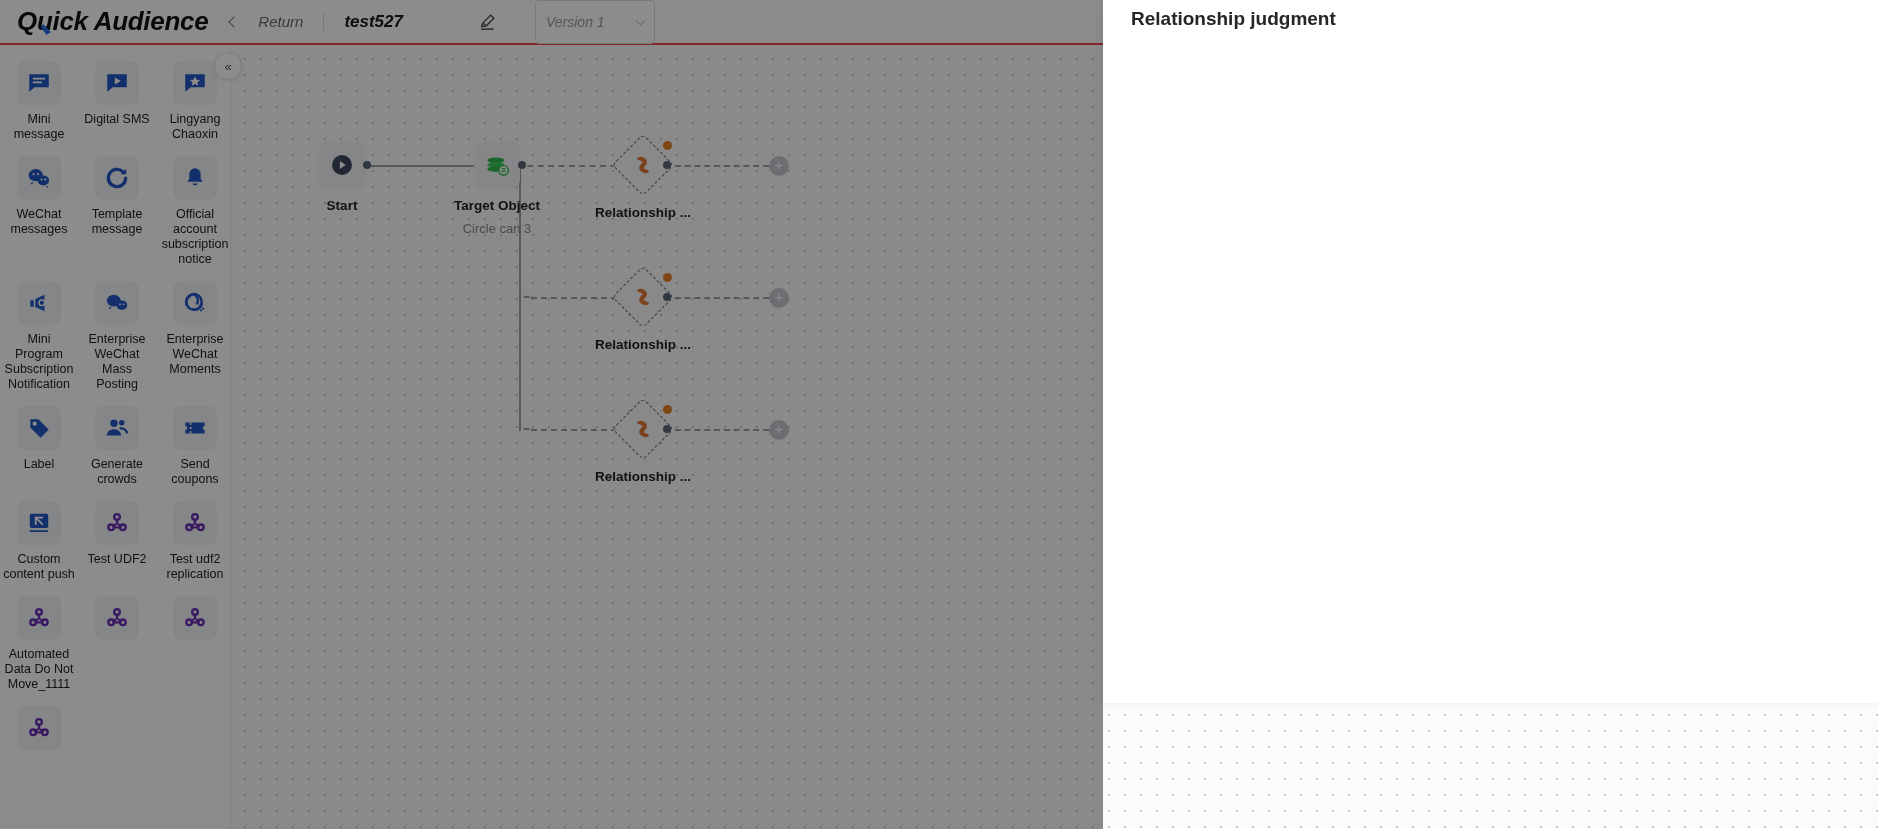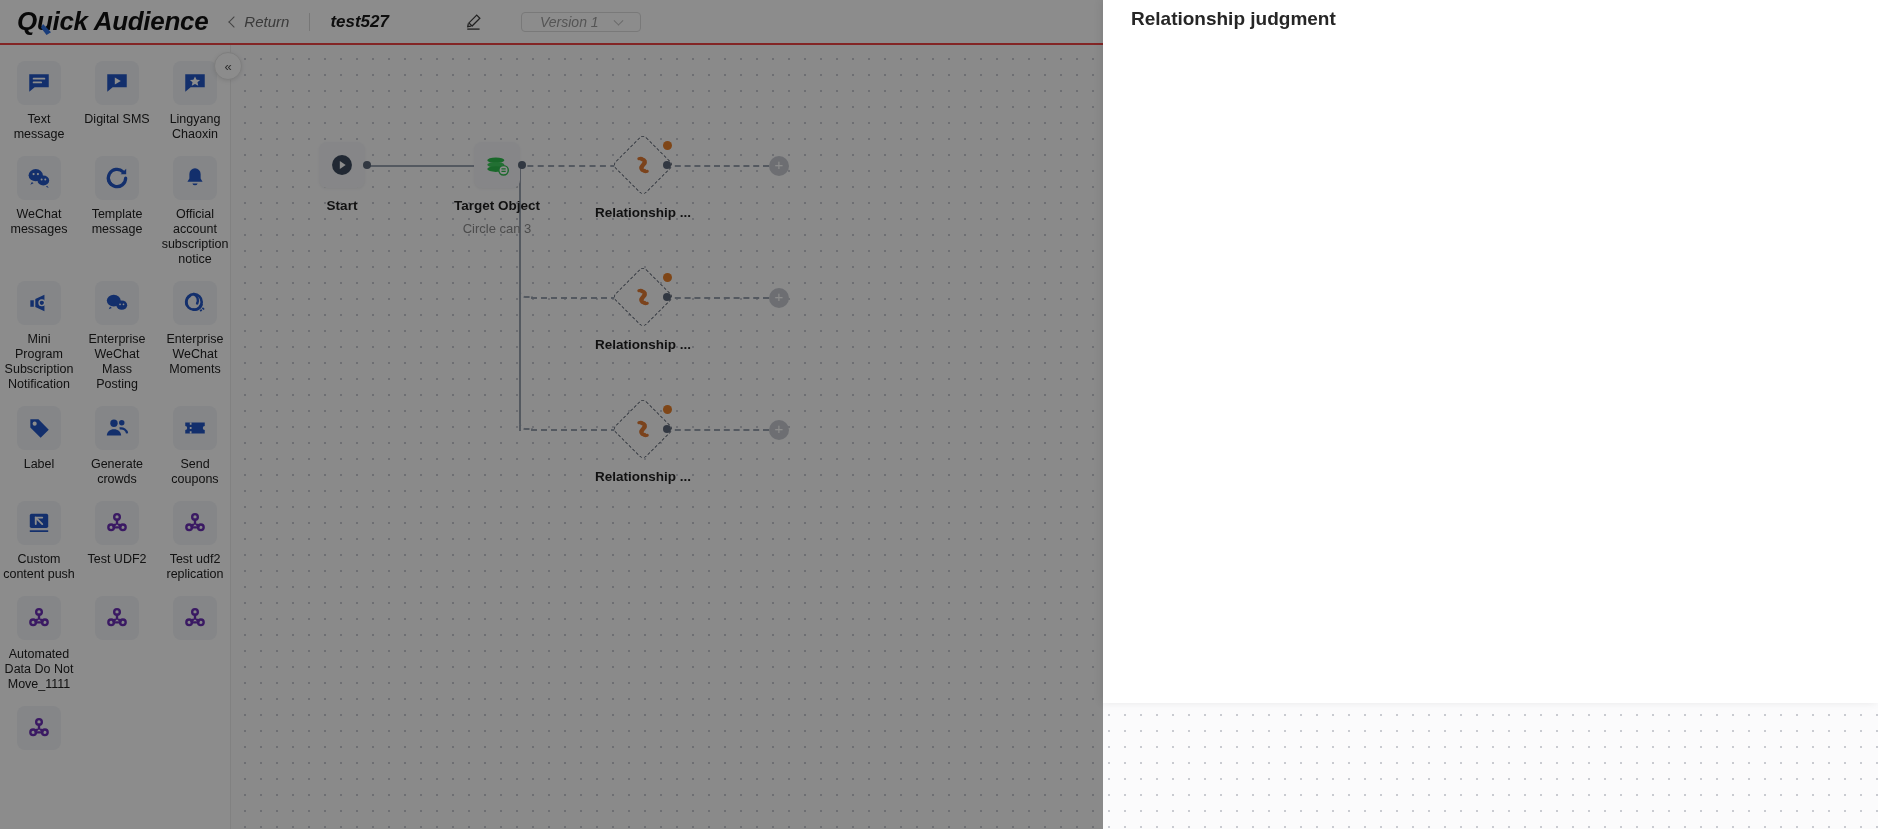--- a/index.html
+++ b/index.html
@@ -28,40 +28,40 @@
   .logo-text {
     font-size: 26px; font-weight: bold; color: #111; letter-spacing: -0.3px;
     font-family: "Liberation Sans", sans-serif;
   }
   .logo-swoosh {
     position: absolute; left: 41px; top: 24px; width: 10px; height: 11px;
     background: #2f6fe0;
     clip-path: polygon(20% 0, 100% 75%, 55% 100%, 0 35%);
   }
   .hdr-return {
-    display: flex; align-items: center; gap: 6px;
+    display: flex; align-items: center; gap: 20px;
     margin-left: 22px; color: #6b6b6b; font-size: 15px; cursor: pointer;
   }
   .chev-left {
     display: inline-block; width: 8px; height: 8px;
     border-left: 1.6px solid #7a7a7a; border-bottom: 1.6px solid #7a7a7a;
     transform: rotate(45deg);
   }
   .hdr-sep {
     width: 1px; height: 18px; background: #d9d9d9; margin: 0 20px;
   }
   .hdr-title { font-size: 17px; font-weight: bold; color: #1a1a1a; }
   .hdr-edit {
     margin-left: 74px; width: 22px; height: 22px; cursor: pointer;
     display: flex; align-items: center; justify-content: center;
   }
   .hdr-version {
-    margin-left: 36px; width: 120px; height: 20px;
+    margin-left: 36px; width: 120px; height: 44px;
     border: 1px solid #dcdcdc; border-radius: 4px;
-    display: flex; align-items: center; padding: 0 18px;
+    display: flex; align-items: center; padding: 0 10px;
     color: #9b9b9b; font-size: 14px; background: #fff; cursor: pointer;
   }
   .hdr-version .cv { margin-left: auto; }
   .chev-down {
     display: inline-block; width: 7px; height: 7px;
     border-right: 1.4px solid #bfbfbf; border-bottom: 1.4px solid #bfbfbf;
     transform: rotate(45deg) translate(-2px,-2px);
   }
 
   
@@ -212,21 +212,21 @@
 
     <div id="sidebar">
       <div id="palette">
           <div class="pal-item">
             <div class="pal-icon">
               <svg width="26" height="26" viewBox="0 0 24 24">
                 <path d="M3 4h18v12H8l-5 4z" fill="#2457c5"></path>
                 <path d="M7 8h10M7 11.5h7" stroke="#fff" stroke-width="1.6" stroke-linecap="round"></path>
               </svg>
             </div>
-            <div class="pal-label">Text message</div>
+            <div class="pal-label">Mini message</div>
           </div>
           <div class="pal-item">
             <div class="pal-icon">
               <svg width="26" height="26" viewBox="0 0 24 24">
                 <path d="M3 4h18v12H8l-5 4z" fill="#2457c5"></path>
                 <path d="M10 7l5.5 3.2L10 13.4z" fill="#fff"></path>
               </svg>
             </div>
             <div class="pal-label">Digital SMS</div>
           </div>

